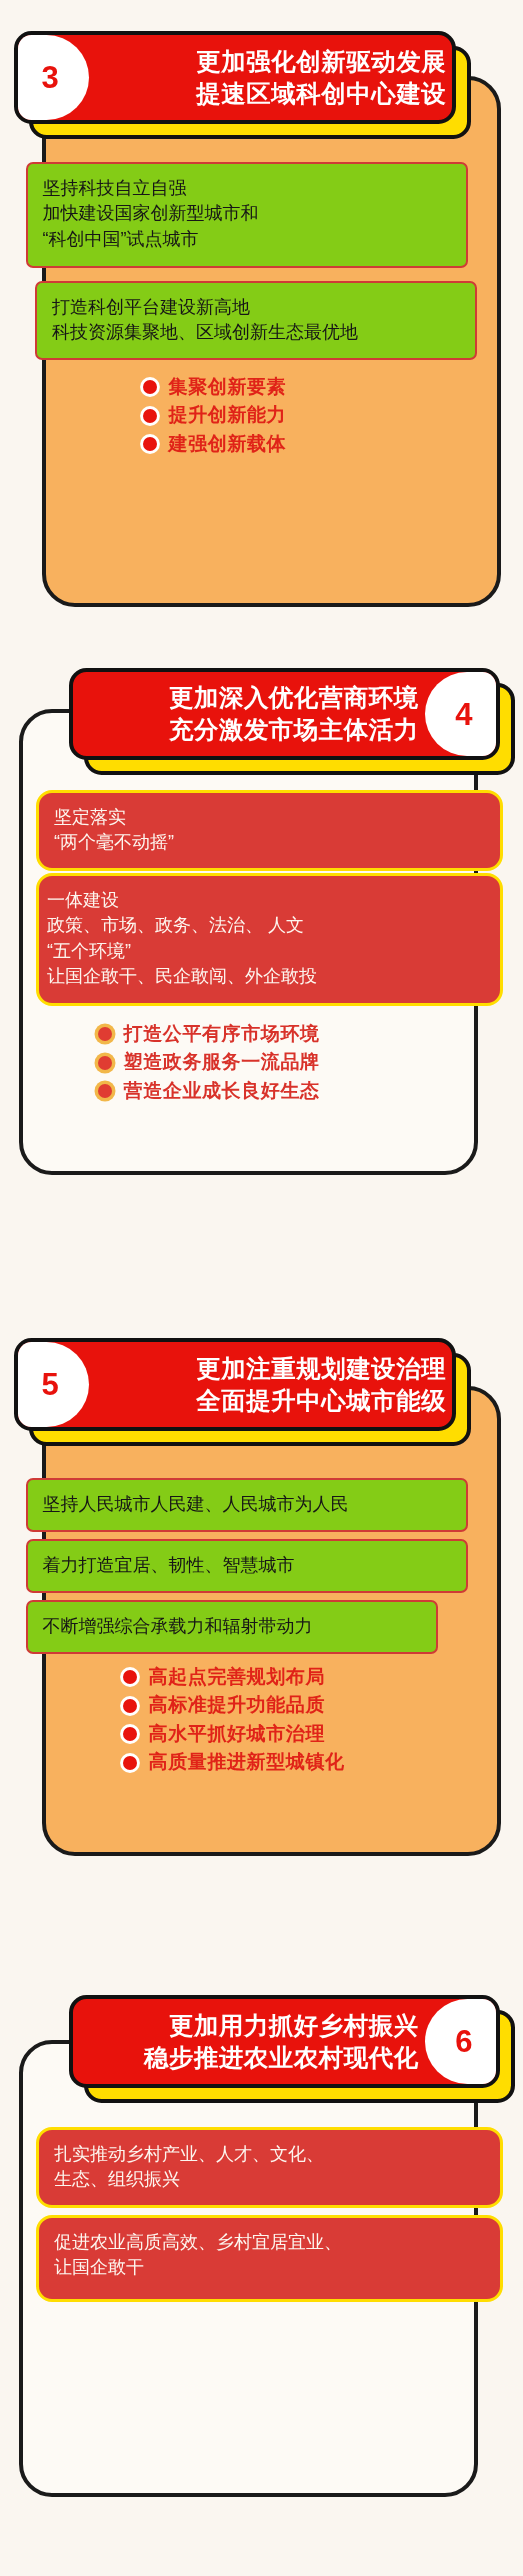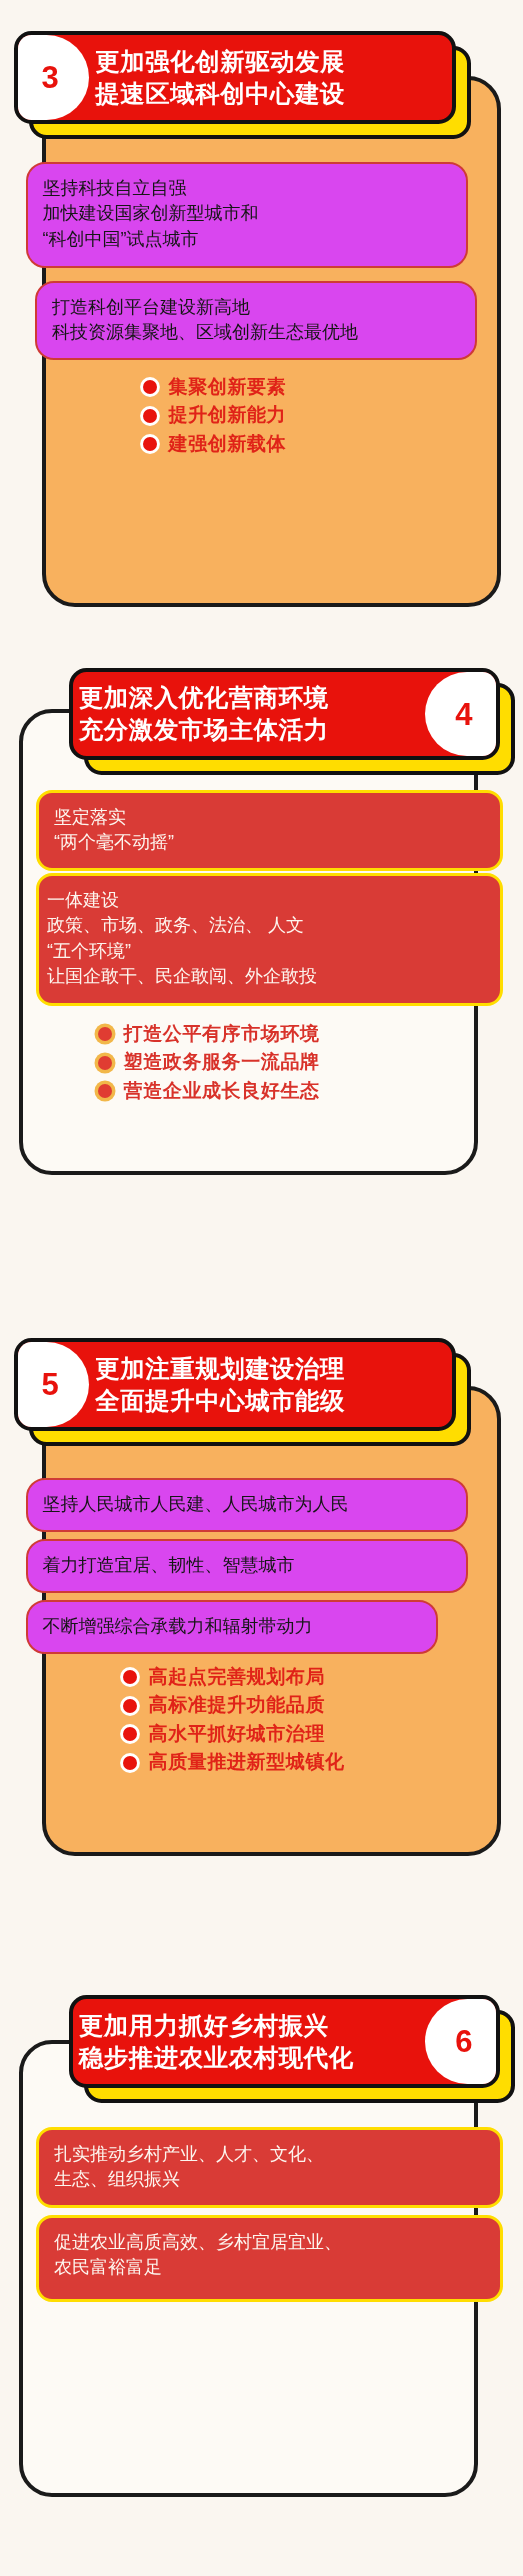--- a/index.html
+++ b/index.html
@@ -64,38 +64,38 @@
   .hdr.badge-left .badge{border-radius:0 581px 581px 0;margin-left:-2.3px;padding-right:4.7px;}
   .hdr.badge-right .badge{border-radius:581px 0 0 581px;margin-right:-2.3px;padding-left:4.7px;}
 
   .hdr-title{
     flex:1 1 auto;
     color:#ffffff;
     font-weight:bold;
     font-size:24.4px;
     line-height:1.30;
     letter-spacing:0.6px;
-    text-align:left;
+    text-align:right;
     padding:0 5.8px;
     white-space:pre-line;
   }
 
   
   .ibox{
     position:absolute;
     box-sizing:border-box;
     padding:11.6px 15px 12.8px 15px;
     font-size:18px;
     line-height:1.42;
     white-space:pre-line;
   }
   .ibox.white{
-    background:#d946ef;
+    background:#84cc16;
     border:2.9px solid #cf3b36;
-    border-radius:19px;
+    border-radius:7px;
     color:#161616;
   }
   .ibox.red{
     background:#d93b36;
     border:3.5px solid #ffdd00;
     border-radius:16px;
     color:#fdf6ef;
   }
 
   
@@ -223,16 +223,16 @@
         <div class="hdr-shadow"></div>
         <div class="hdr badge-right">
           <div class="badge">6</div>
           <div class="hdr-title">更加用力抓好乡村振兴
 稳步推进农业农村现代化</div>
         </div>
       </div>
       <div class="ibox red" style="left: 36px; top: 177px; width: 467px; min-height: 79px;">扎实推动乡村产业、人才、文化、
 生态、组织振兴</div>
       <div class="ibox red" style="left: 36px; top: 265px; width: 467px; min-height: 87px;">促进农业高质高效、乡村宜居宜业、
-农民富裕富足</div>
+让国企敢干</div>
     </div>
   </div>
 
 
 </body></html>

